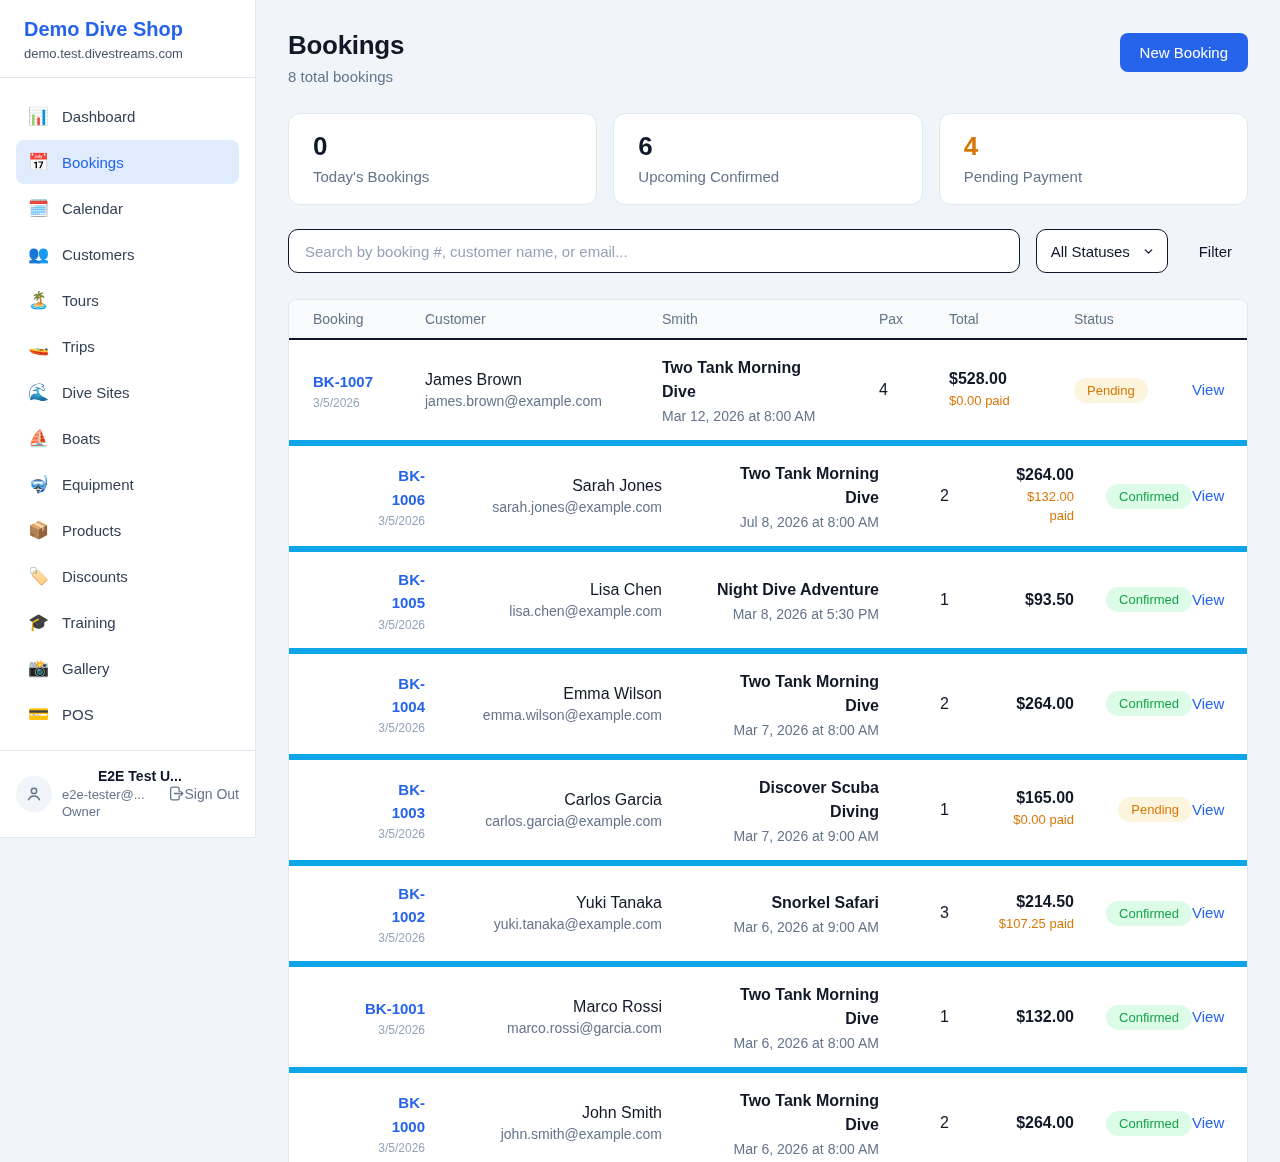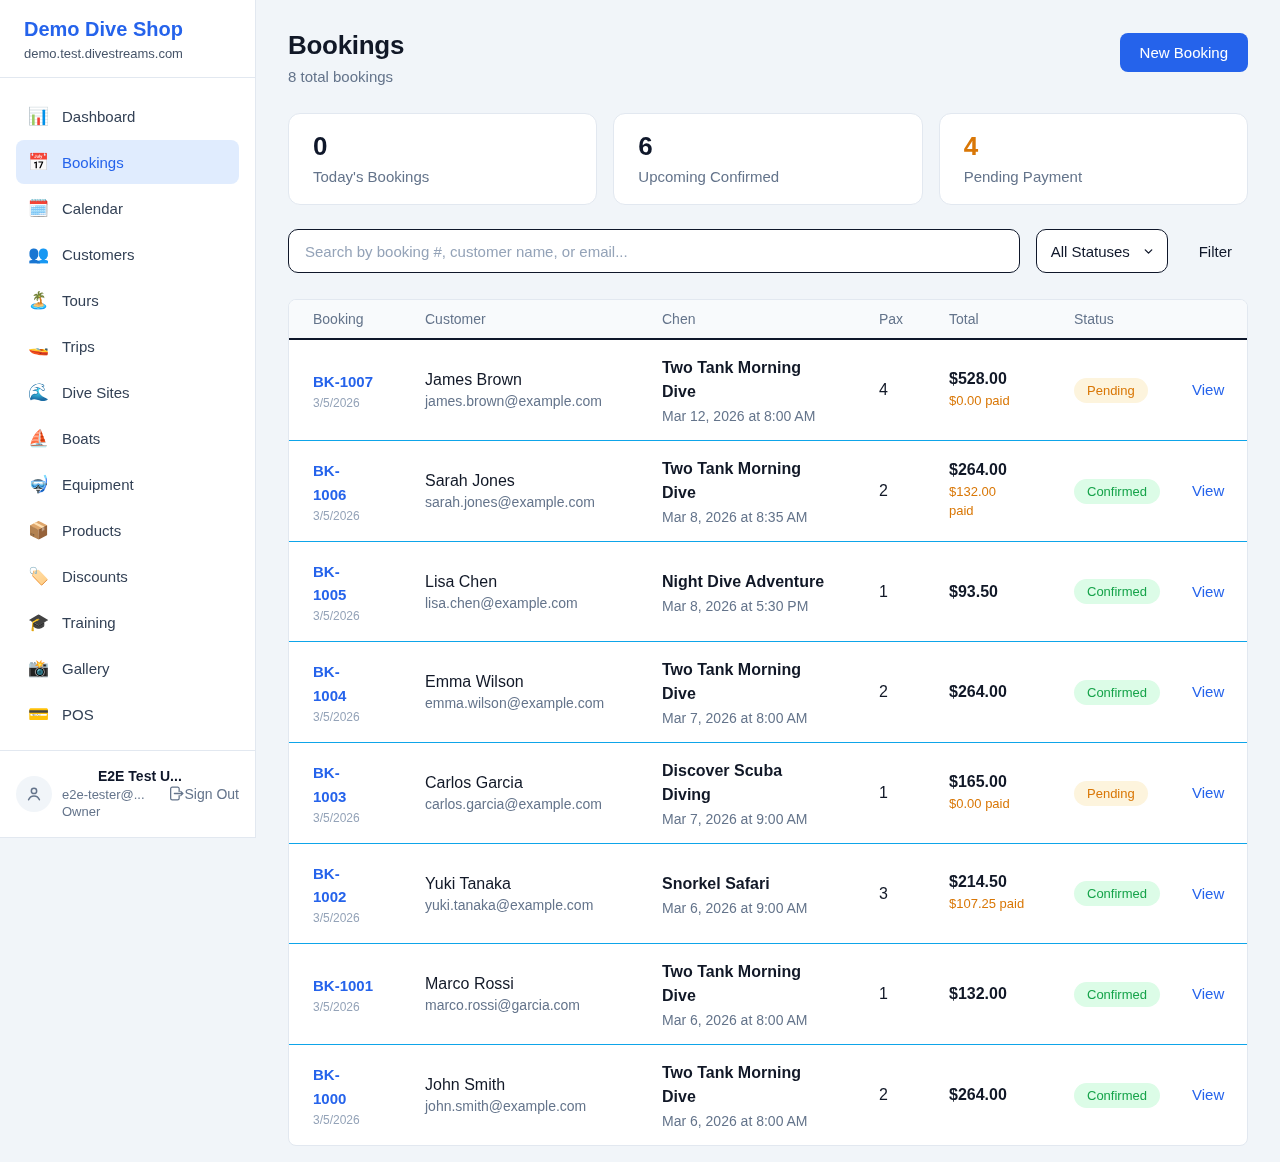--- a/index.html
+++ b/index.html
@@ -87,21 +87,21 @@
     display:grid;
     grid-template-columns:112px 237px 217px 70px 125px 118px 1fr;
     padding:0 24px; align-items:center;
   }
   .thead {
     background:#f8fafc; height:40px;
     border-bottom:2px solid #0f172a;
     font-size:14px; color:#64748b; font-weight:500;
   }
   .trow { min-height:100px; padding-top:16px; padding-bottom:16px; }
-  .trow + .trow { border-top:1px solid #0ea5e9; }
+  .trow + .trow { border-top:6px solid #0ea5e9;text-align:right; }
 
   .bid { font-size:15px; font-weight:600; color:#2563eb; white-space:pre-line; text-decoration:none; cursor:pointer; display:block; line-height:1.55; }
   .bdate { font-size:12px; color:#94a3b8; margin-top:3px; }
   .cname { font-size:16px; color:#111827; }
   .cemail { font-size:14px; color:#64748b; margin-top:4px; }
   .tname { font-size:16px; font-weight:600; color:#111827; white-space:pre-line; line-height:1.5; }
   .tdate { font-size:14px; color:#64748b; margin-top:4px; }
   .c-pax { font-size:16px; color:#111827; }
   .tot { font-size:16px; font-weight:700; color:#111827; }
   .paid { font-size:13px; color:#d97706; margin-top:4px; white-space:pre-line; line-height:1.45; }
@@ -233,21 +233,21 @@
         <path d="M6 9l6 6 6-6"></path>
       </svg>
     </div>
     <div class="filter-label">Filter</div>
   </div>
 
   <div class="table-card">
     <div class="grid7 thead">
         <div>Booking</div>
         <div>Customer</div>
-        <div>Chen</div>
+        <div>Smith</div>
         <div>Pax</div>
         <div>Total</div>
         <div>Status</div>
         <div></div>
       </div>
     <div id="tbody">
         <div class="grid7 trow">
     <div>
       <a class="bid">BK-1007</a>
       <div class="bdate">3/5/2026</div>
@@ -279,21 +279,21 @@
 1006</a>
       <div class="bdate">3/5/2026</div>
     </div>
     <div>
       <div class="cname">Sarah Jones</div>
       <div class="cemail">sarah.jones@example.com</div>
     </div>
     <div>
       <div class="tname">Two Tank Morning
 Dive</div>
-      <div class="tdate">Mar 8, 2026 at 8:35 AM</div>
+      <div class="tdate">Jul 8, 2026 at 8:00 AM</div>
     </div>
     <div class="c-pax">2</div>
     <div>
       <div class="tot">$264.00</div>
       <div class="paid">$132.00
 paid</div>
     </div>
     <div>
       <span class="badge confirmed">Confirmed</span>
     </div>

